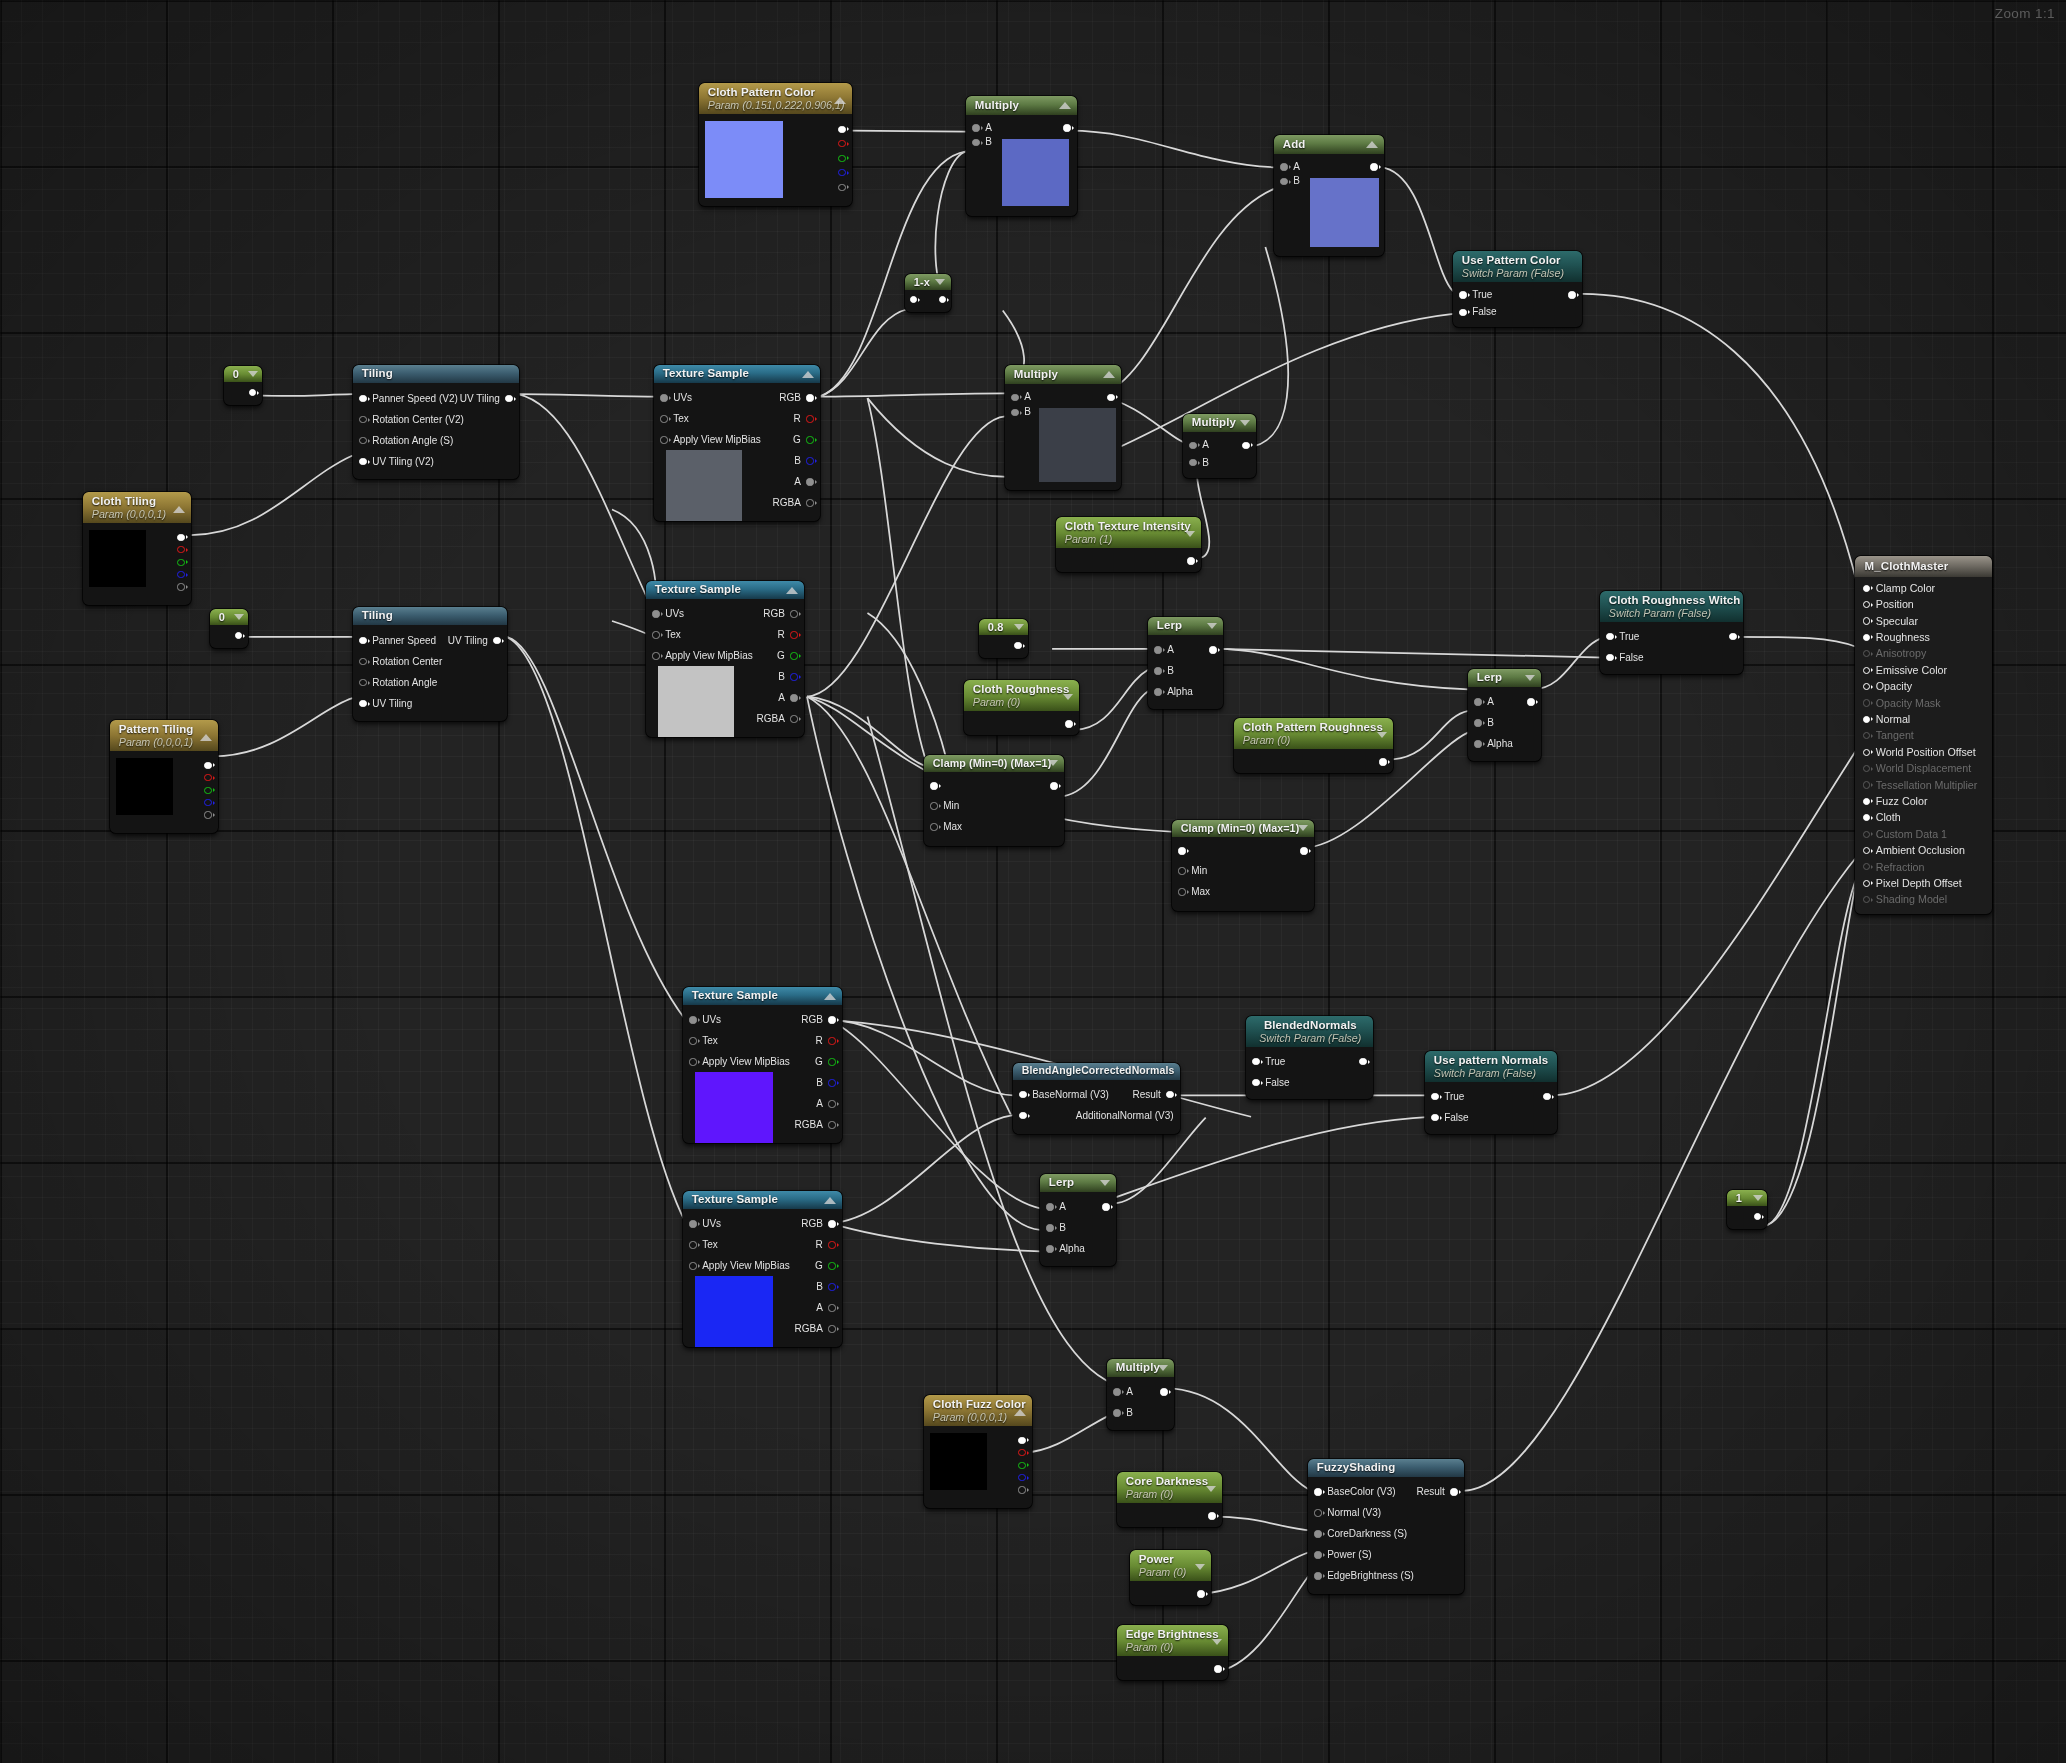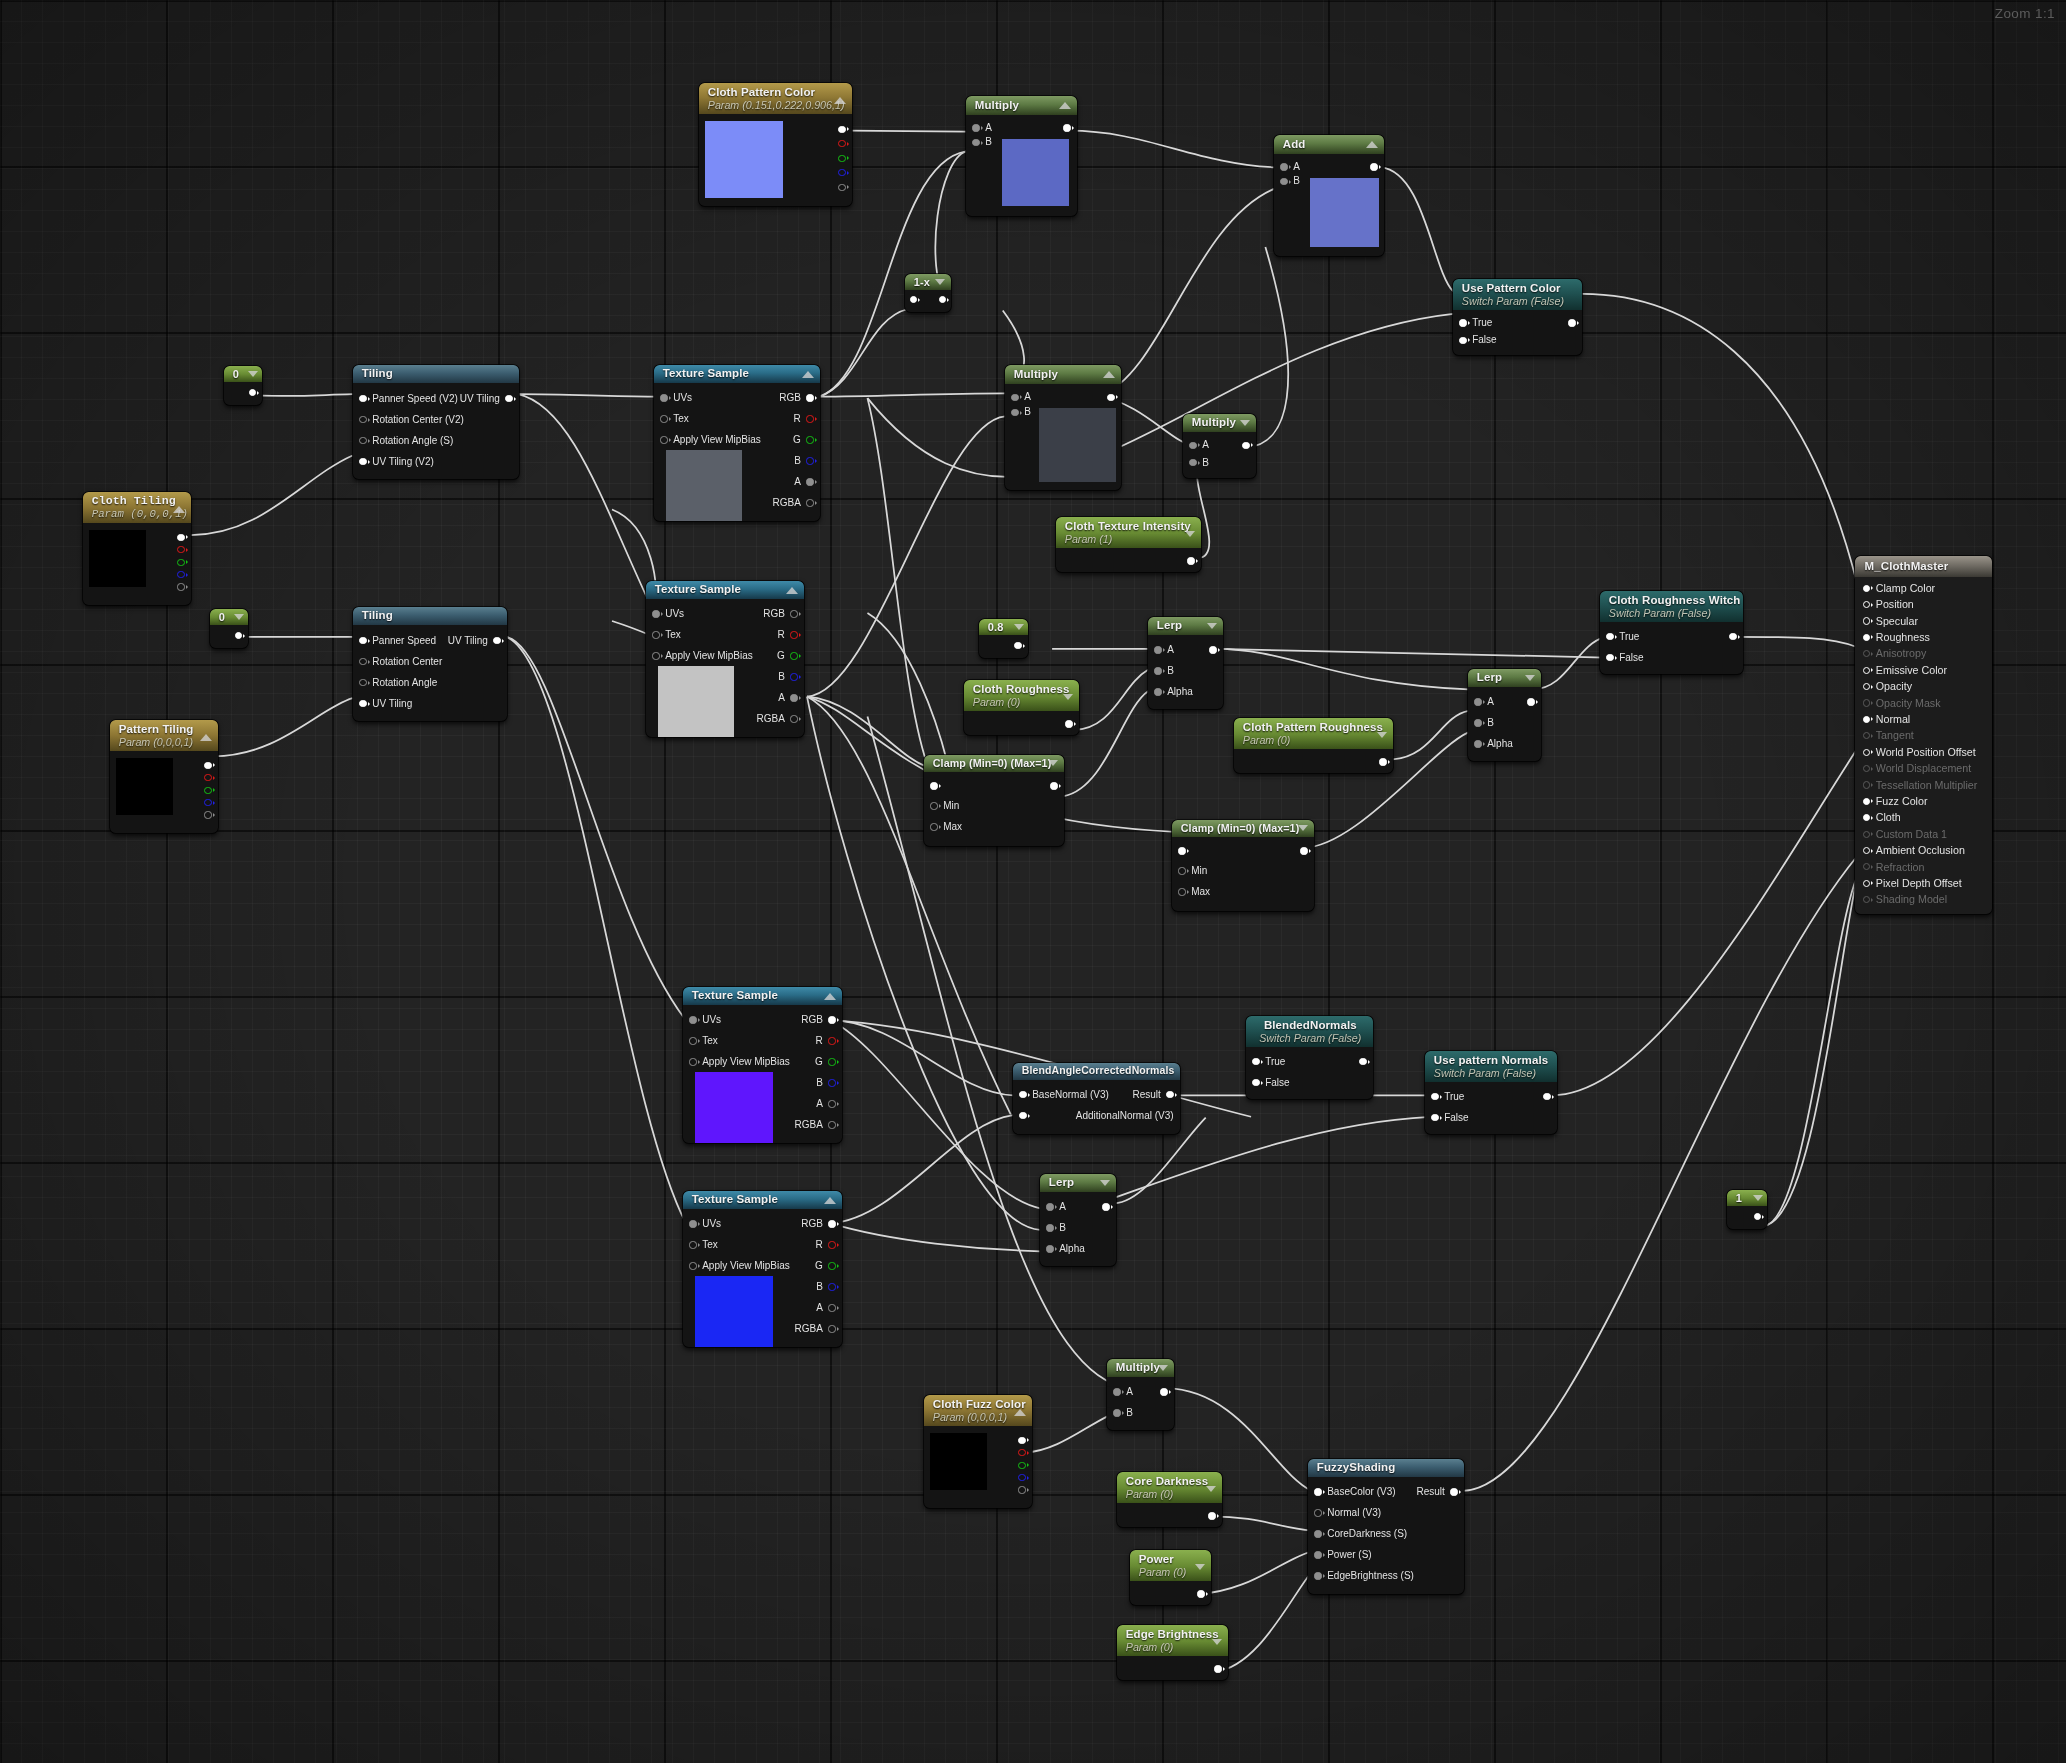--- a/index.html
+++ b/index.html
@@ -370,21 +370,21 @@
       </div>
       <div class="row" style="height:17.5px;align-items:flex-start;">
         <span class="pin filled g pin-l" style="margin-top:2.4px;"></span>
         <span class="lbl">B</span>
       </div>
       <div class="swatch" style="position:absolute;right:4.8px;top:21.5px;width:69px;height:69px;background:#6672c9;"></div>
       <div style="height:57px;"></div>
     </div>
   </div>
 
-  <div class="node" style="left:1453px; top:251px; width:129px;margin-top:28px;">
+  <div class="node" style="left:1453px; top:251px; width:129px;">
     <div class="hdr h-switch">
       <div class="title">Use Pattern Color</div>
       <div class="sub">Switch Param (False)</div>
     </div>
     <div class="body">
       <div class="row" style="height:17.5px;">
         <span class="pin filled w pin-l"></span>
         <span class="lbl">True</span>
         <span class="spacer"></span>
         <span class="pin filled w pin-r"></span>
@@ -442,21 +442,21 @@
         <span class="pin hollow g pin-l"></span>
         <span class="lbl">Rotation Angle (S)</span>
       </div>
       <div class="row" style="height:21px;">
         <span class="pin filled w pin-l"></span>
         <span class="lbl">UV Tiling (V2)</span>
       </div>
     </div>
   </div>
 
-  <div class="node" style="left:83px; top:492px; width:108px;font-family:Liberation Mono, monospace;">
+  <div class="node" style="left:83px; top:492px; width:108px;">
     <div class="hdr h-param">
       <div class="title">Cloth Tiling</div>
       <div class="sub">Param (0,0,0,1)</div>
       <div class="arrow up" style="top:17.5px;"></div>
     </div>
     <div class="body" style="padding-top:4.8px;">
       <div style="display:flex;">
         <div class="swatch" style="width:57px;height:57px;background:#000000;"></div>
         <div style="flex:1;display:flex;flex-direction:column;justify-content:space-between;padding:3.2px 0 6.4px 0;">
           <div class="row right">

